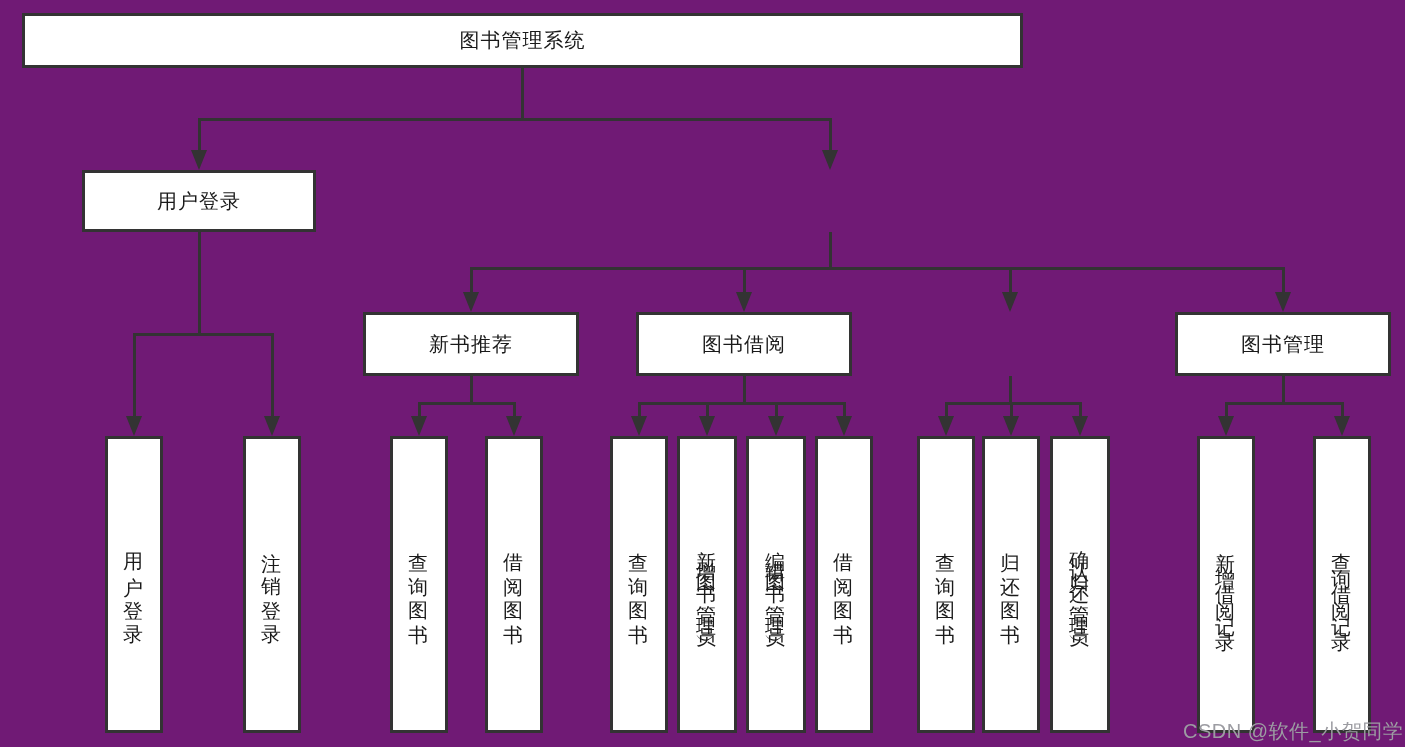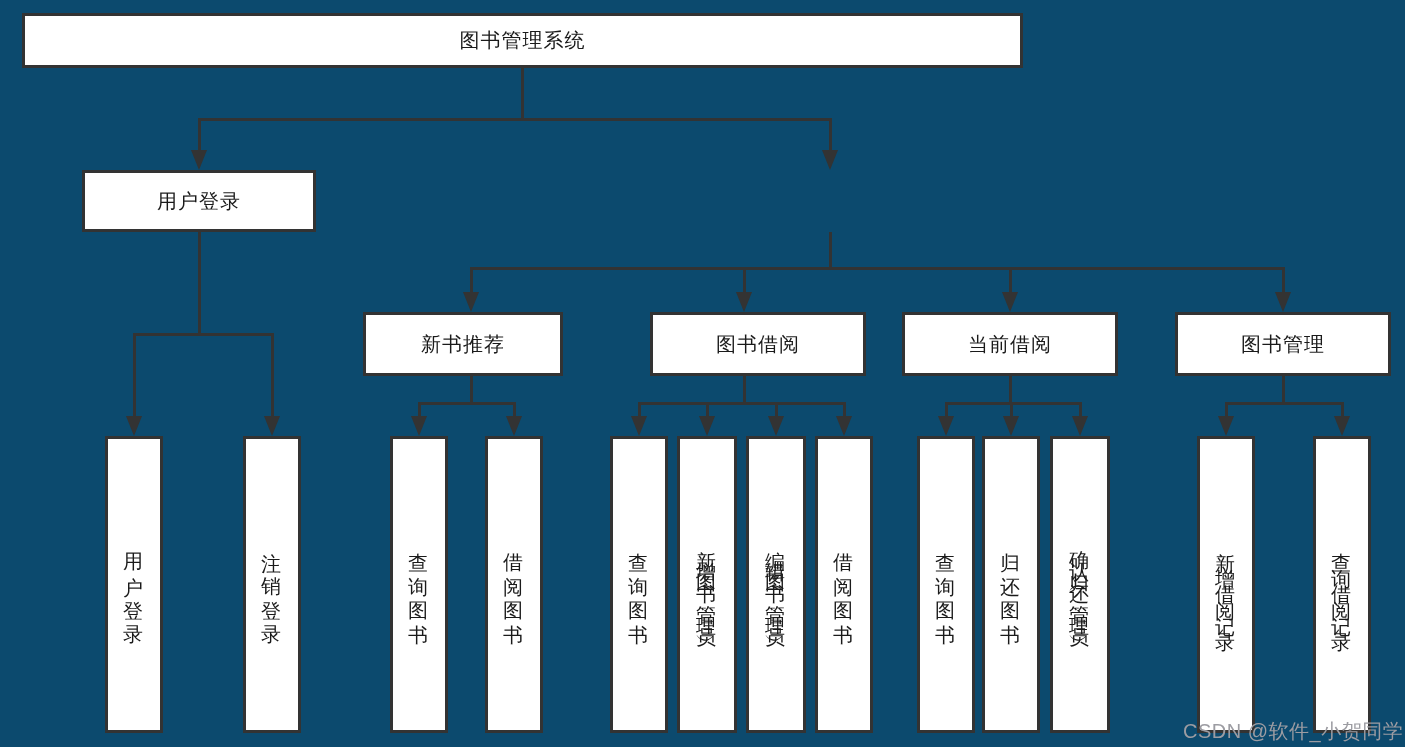--- a/index.html
+++ b/index.html
@@ -1,18 +1,18 @@
 <!DOCTYPE html>
 <html><head>
 <meta charset="utf-8">
 <style>
   html,body{margin:0;padding:0;background:#ffffff;}
   body{width:1405px;height:747px;position:relative;overflow:hidden;
        font-family:"Liberation Sans","DejaVu Sans",sans-serif;color:#1a1a1a;}
-  .canvas{position:absolute;left:0;top:0;width:1405px;height:747px;background:#0c4a6e;}
+  .canvas{position:absolute;left:0;top:0;width:1405px;height:747px;background:#701a75;}
   .box{position:absolute;box-sizing:border-box;border:3px solid #333333;background:#ffffff;
        display:flex;align-items:center;justify-content:center;
        font-size:20px;letter-spacing:1px;white-space:nowrap;}
   .vbox{position:absolute;box-sizing:border-box;border:3px solid #333333;background:#ffffff;
         display:flex;align-items:center;justify-content:center;
         writing-mode:vertical-rl;text-orientation:mixed;font-size:20px;}
   .sp4{letter-spacing:24px;}
   .sp6{letter-spacing:16px;}
   .sp9{letter-spacing:11px;}
   .vline{position:absolute;width:3px;background:#333333;}
@@ -50,23 +50,22 @@
   <div class="hline" style="left:470px;top:267px;width:815px"></div>
   <div class="vline" style="left:470px;top:267px;height:30px"></div>
   <div class="vline" style="left:743px;top:267px;height:30px"></div>
   <div class="vline" style="left:1009px;top:267px;height:30px"></div>
   <div class="vline" style="left:1282px;top:267px;height:30px"></div>
   <div class="ah" style="left:463px;top:292px"></div>
   <div class="ah" style="left:736px;top:292px"></div>
   <div class="ah" style="left:1002px;top:292px"></div>
   <div class="ah" style="left:1275px;top:292px"></div>
 
-  <div class="box" style="left:363px;top:312px;width:200px;height:64px">新书推荐</div>
-  <div class="box" style="left:650px;top:312px;width:216px;height:64px">图书借阅</div>
-  <div class="box" style="left:902px;top:312px;width:216px;height:64px">当前借阅</div>
+  <div class="box" style="left:363px;top:312px;width:216px;height:64px">新书推荐</div>
+  <div class="box" style="left:636px;top:312px;width:216px;height:64px">图书借阅</div>
   <div class="box" style="left:1175px;top:312px;width:216px;height:64px">图书管理</div>
 
   <div class="vline" style="left:470px;top:376px;height:29px"></div>
   <div class="hline" style="left:418px;top:402px;width:98px"></div>
   <div class="vline" style="left:418px;top:402px;height:18px"></div>
   <div class="vline" style="left:513px;top:402px;height:18px"></div>
   <div class="ah" style="left:411px;top:416px"></div>
   <div class="ah" style="left:506px;top:416px"></div>
 
   <div class="vline" style="left:743px;top:376px;height:29px"></div>

